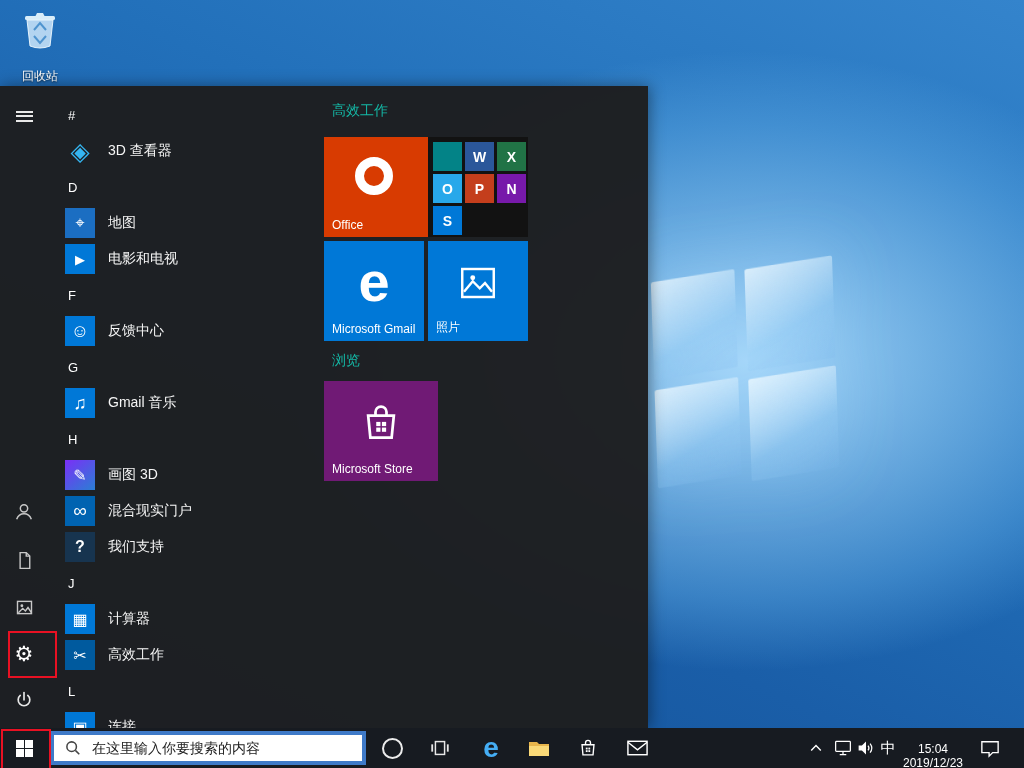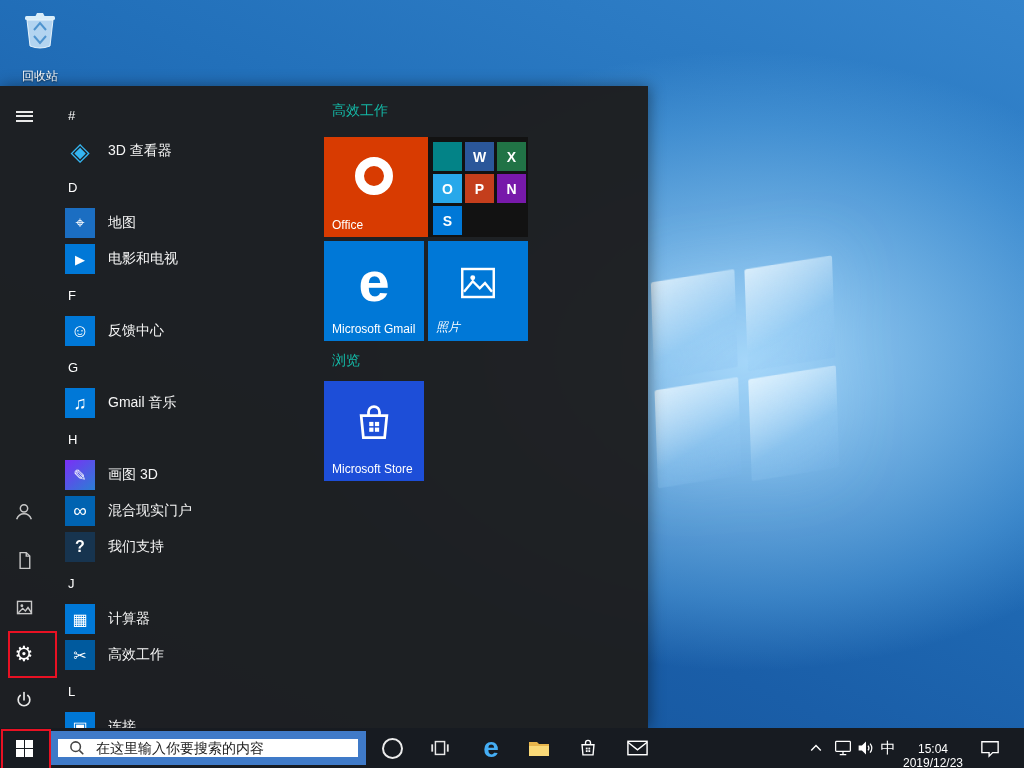--- a/index.html
+++ b/index.html
@@ -69,21 +69,21 @@
   .mail-msg{margin-top:30px;text-align:center;font-size:12px;line-height:1.35;padding:0 6px;}
   .edge-big{position:absolute;left:0;right:0;top:8px;text-align:center;font-size:56px;font-weight:bold;}
   .tile-art{position:absolute;left:50%;top:42%;transform:translate(-50%,-50%);}
 
   
   .taskbar{position:absolute;left:0;top:728px;width:1024px;height:40px;background:#171b21;}
   .tb{position:absolute;background:none;border:none;cursor:pointer;display:flex;
     align-items:center;justify-content:center;padding:0;}
   .start-btn{left:0;top:0;width:48px;height:40px}
   .search-box{position:absolute;left:50px;top:3px;width:316px;height:34px;background:#fff;
-    border:8px solid #a16207;box-sizing:border-box;display:flex;align-items:center;}
+    border:4px solid #a16207;box-sizing:border-box;display:flex;align-items:center;}
   .search-box svg{margin:0 8px 0 10px;flex:0 0 auto;}
   .search-input{flex:1;border:none;outline:none;font-size:14px;font-family:inherit;
     background:transparent;color:#111;height:100%;min-width:0;}
   .search-input::placeholder{color:#222;opacity:1;}
   .cortana-btn{left:380px;top:8px;width:24px;height:24px}
   .cortana-ring{width:17px;height:17px;border:2px solid #ececec;border-radius:50%;}
   .taskview-btn{left:428px;top:8px;width:24px;height:24px}
   .edge-btn{left:477px;top:2px;width:28px;height:36px}
   .edge-e{font-size:28px;color:#45aef5;font-weight:bold;line-height:1;}
   .folder-btn{left:527px;top:8px;width:24px;height:24px}
@@ -276,32 +276,32 @@
             </span>
         </div>
       </div>
 
 
       <div class="tile t-edge" style="background-color: rgb(0, 120, 215);">
         <span class="edge-big">e</span>
         <span class="tile-label">Microsoft Gmail</span>
       </div>
 
-      <div class="tile t-photos" style="background-color: rgb(0, 120, 215); font-style: italic;">
+      <div class="tile t-photos" style="background-color: rgb(0, 120, 215);">
         <svg class="tile-art" width="42" height="42" viewBox="0 0 24 24">
           <rect x="3" y="4" width="18" height="16" fill="none" stroke="#fff" stroke-width="1.4"></rect>
           <path d="M4 17l5-6 4 4 3-3 4 5" fill="none" stroke="#fff" stroke-width="1.4"></path>
           <circle cx="9" cy="9" r="1.4" fill="#fff"></circle>
         </svg>
         <span class="tile-label">照片</span>
       </div>
 
       <div class="group-title gt2">浏览</div>
 
-      <div class="tile t-store" style="background-color: #1d4ed8;">
+      <div class="tile t-store" style="background-color: #701a75; padding-left: 14px;">
         <svg class="tile-art" width="44" height="44" viewBox="0 0 24 24">
           <path d="M5 8h14l-1.2 12H6.2z" fill="none" stroke="#fff" stroke-width="1.5"></path>
           <path d="M9 8V6a3 3 0 0 1 6 0v2" fill="none" stroke="#fff" stroke-width="1.5"></path>
           <g fill="#fff">
             <rect x="9.4" y="11.4" width="2.3" height="2.3"></rect>
               <rect x="12.5" y="11.4" width="2.3" height="2.3"></rect>
             <rect x="9.4" y="14.5" width="2.3" height="2.3"></rect>
               <rect x="12.5" y="14.5" width="2.3" height="2.3"></rect>
           </g>
         </svg>

